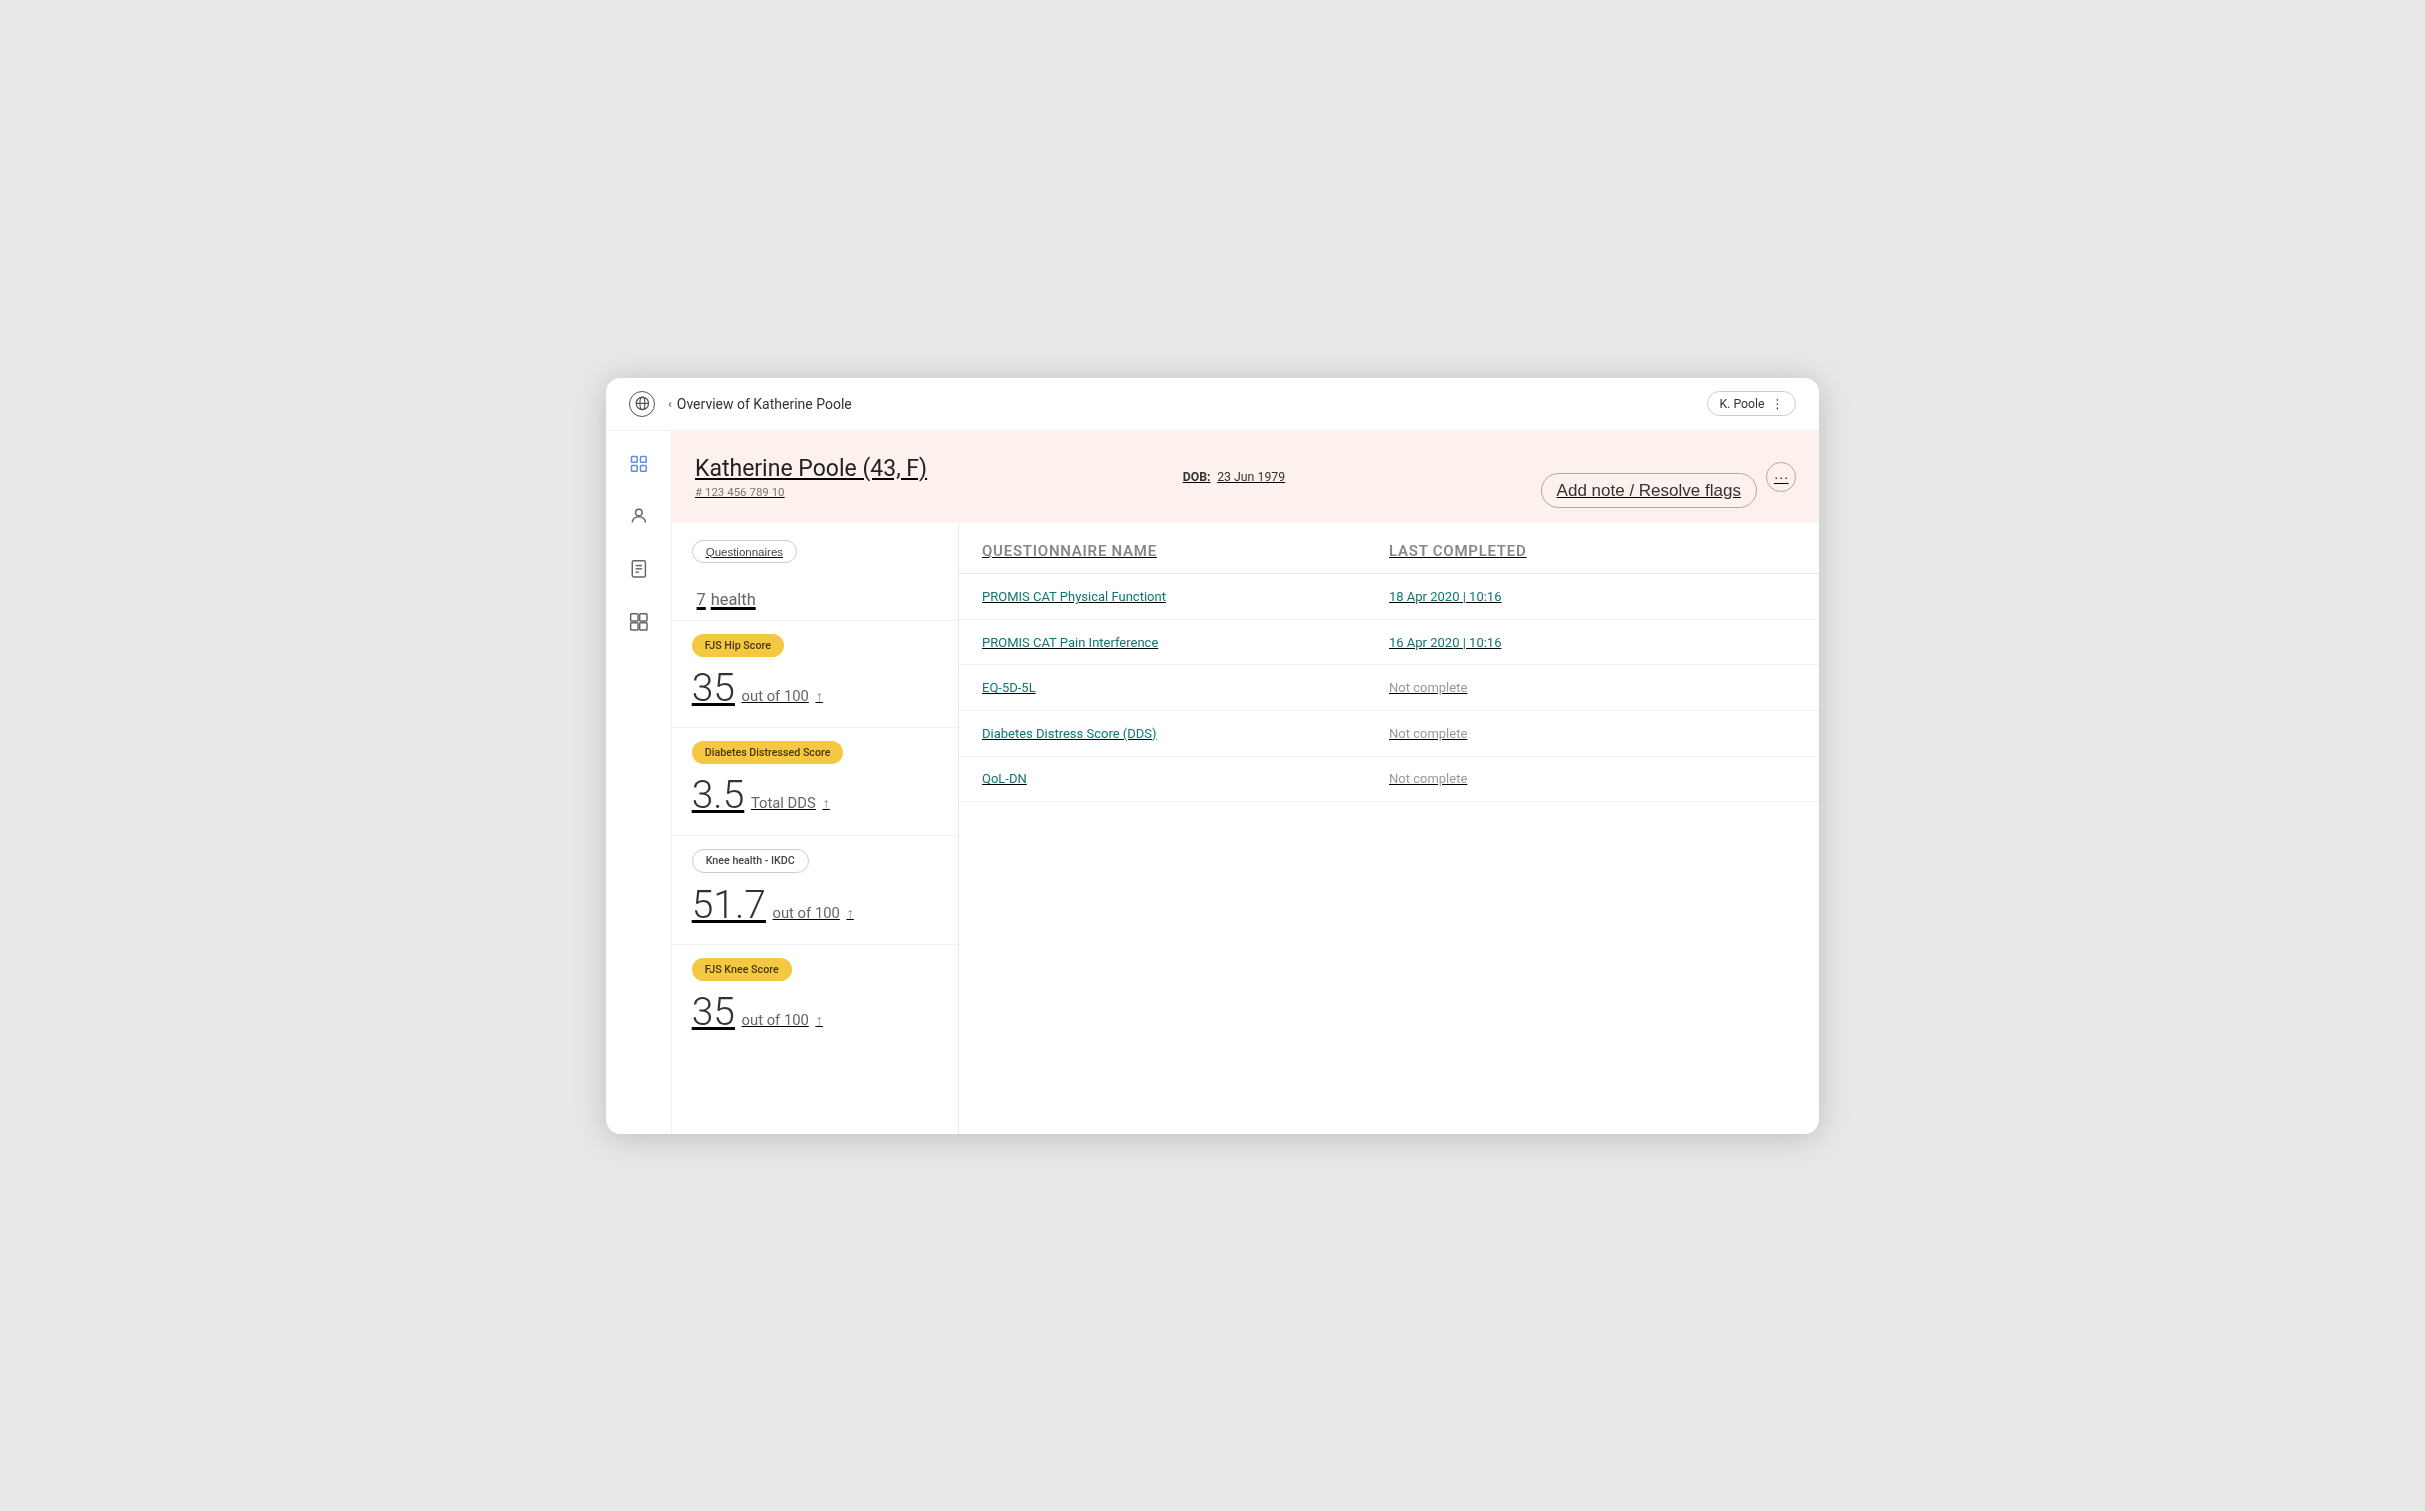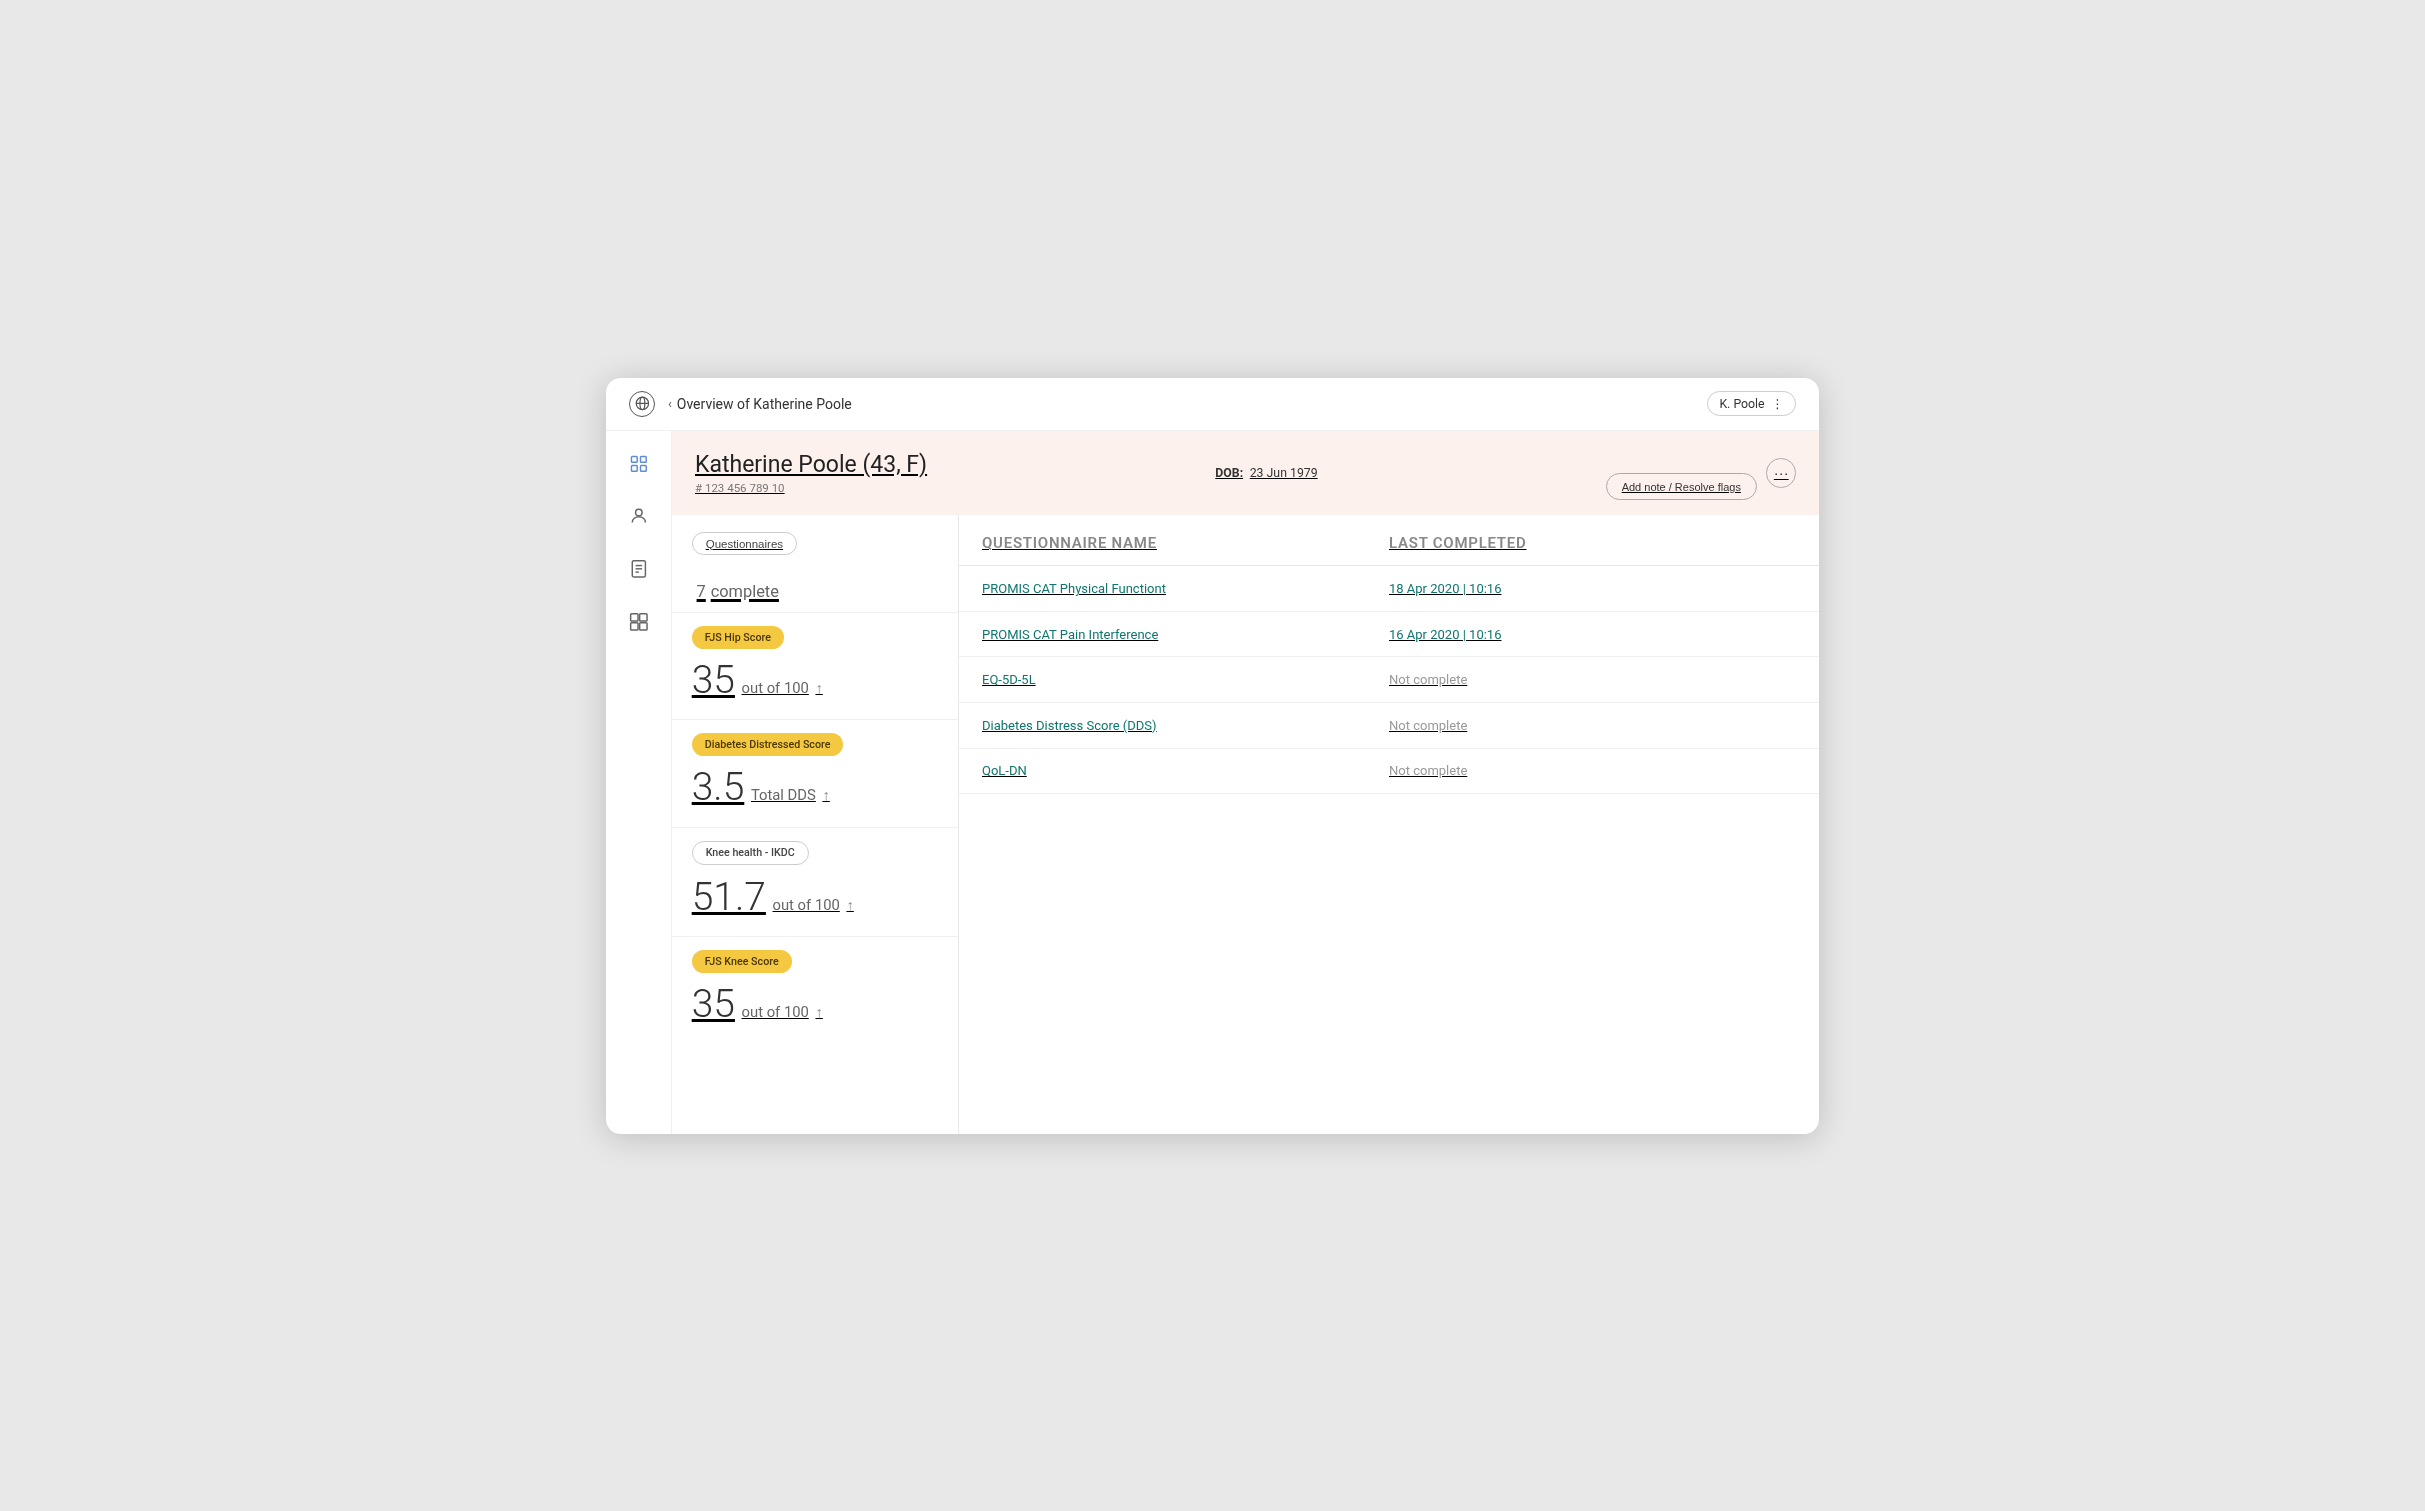--- a/index.html
+++ b/index.html
@@ -164,21 +164,21 @@
     .patient-actions {
       display: flex;
       align-items: center;
       gap: 9.8px;
     }
 
     .add-note-btn {
       border: 1.2px solid #aaa;
       border-radius: 41px;
       padding: 6.6px 14.8px;
-      font-size: 11px;
+      font-size: 17px;
       color: #333;
       background: transparent;
       cursor: pointer;
       margin-top: 28px;
     }
 
     .more-btn {
       width: 29.5px;
       height: 29.5px;
       border: 1.2px solid #aaa;
@@ -402,21 +402,21 @@
         </div>
       </div>
 
       <div class="two-pane">
 
         <div class="scores-panel">
           <div class="scores-header">
             <button class="questionnaires-badge">Questionnaires</button>
           </div>
           <div class="entries-count">
-            <span>7</span><span>complete</span>
+            <span>7</span><span>health</span>
           </div>
 
           <div class="score-item">
             <span class="score-badge yellow">FJS Hip Score</span>
             <div class="score-value">
               <span>35</span>
               <span class="score-label">out of 100</span>
               <span class="arrow-up">↑</span>
             </div>
           </div>

